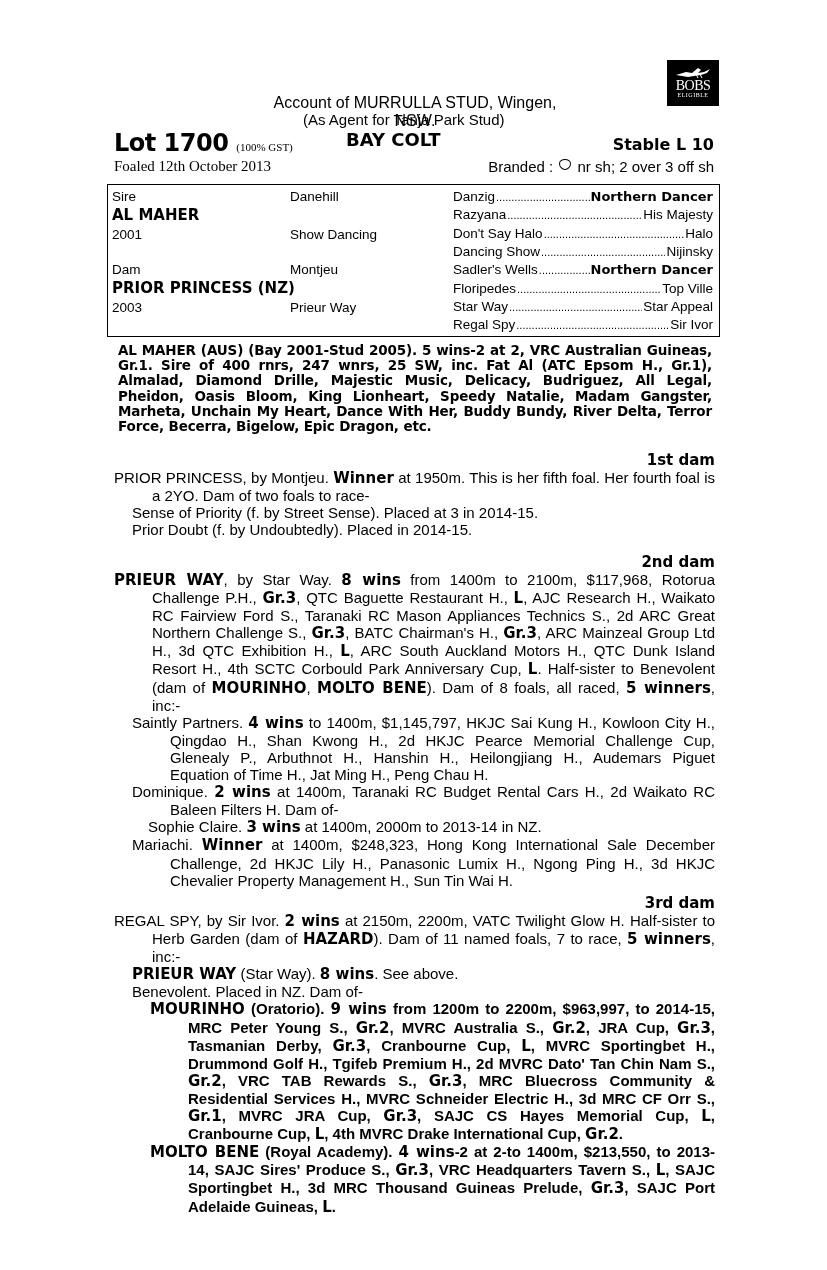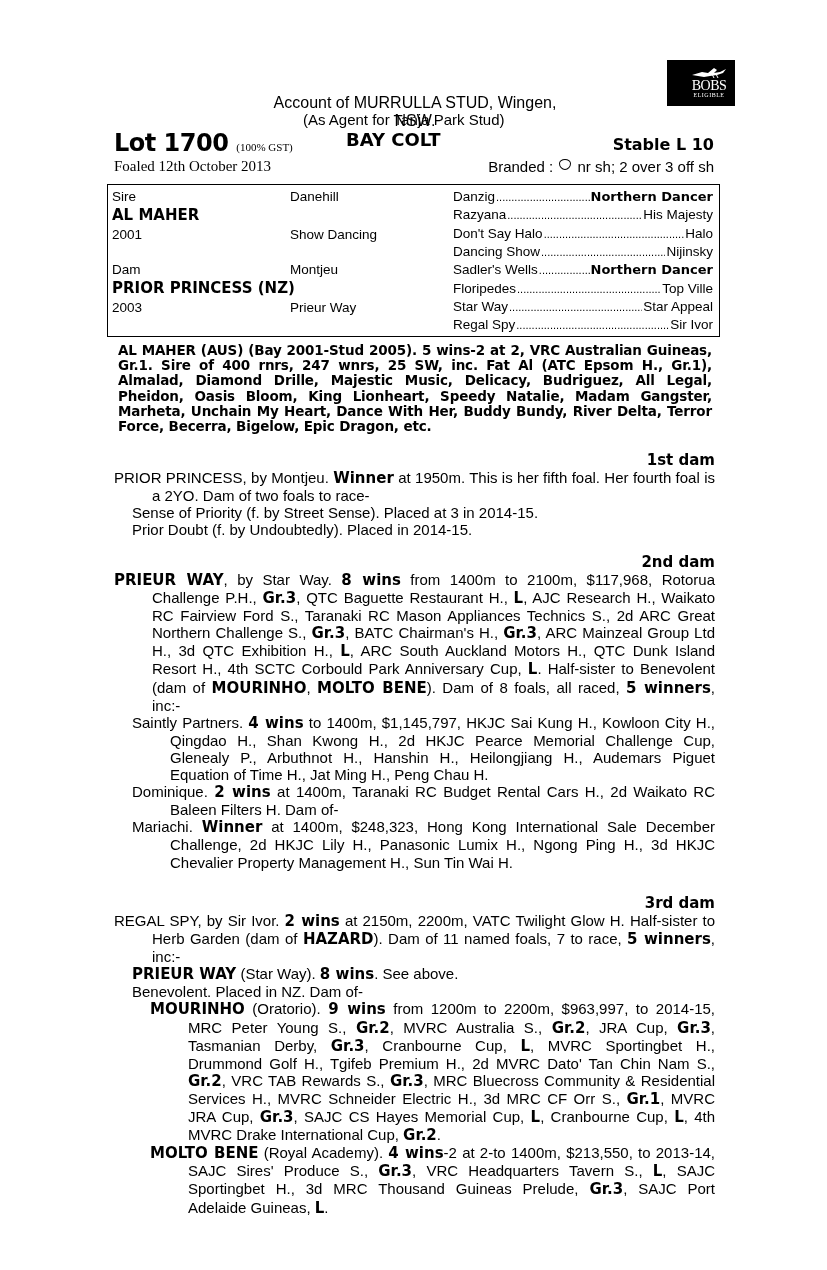--- a/index.html
+++ b/index.html
@@ -1,18 +1,18 @@
 <!DOCTYPE html>
 <html><head>
 <meta charset="utf-8">
 <style>
   html, body { margin:0; padding:0; background:#ffffff; }
   body { width:827px; height:1270px; position:relative; overflow:hidden; color:#000;
          font-family:"Liberation Sans", sans-serif; }
-  .abs { position:absolute;padding-left:16px; }
+  .abs { position:absolute; }
   .logo { left:667px; top:60px; width:52px; height:46px; background:#000; color:#fff; text-align:center; }
   .logo .bird { display:block; margin:5px auto 0; }
   .logo .bobs { font-family:"Liberation Serif", serif; font-size:14px; line-height:13px; letter-spacing:-0.5px; }
   .logo .elig { font-family:"Liberation Serif", serif; font-size:6px; line-height:7px; letter-spacing:0.5px; }
   .vendor-wrap { position:absolute; left:258px; top:94px; width:314px; text-align:center; }
   .agent { position:absolute; left:303px; top:111px; font-size:15px; }
   .lot { position:absolute; left:114px; top:129px; font-size:24px; font-weight:bold; font-family:"DejaVu Sans", sans-serif; letter-spacing:-0.5px; }
   .lot small { font-size:11px; font-weight:normal; font-family:Liberation Serif, serif; letter-spacing:0; }
   .colt { position:absolute; left:346px; top:129px; font-size:18px; font-weight:bold; font-family:"DejaVu Sans", sans-serif; }
   .stable { position:absolute; right:113px; top:135px; font-size:16px; font-weight:bold; font-family:"DejaVu Sans", sans-serif; }
@@ -30,21 +30,21 @@
 
   .sire-sum { position:absolute; left:118px; top:343px; width:594px; font-family:"DejaVu Sans", sans-serif; font-weight:bold; font-size:13.5px; line-height:15.2px; text-align:justify; letter-spacing:-0.15px; }
 
   .sec { position:absolute; left:114px; width:601px; font-size:15px; line-height:17.1px; }
   .sec h3 { margin:0; font-family:"DejaVu Sans", sans-serif; font-weight:bold; font-size:15px; line-height:18px;text-align:right; }
   .sec p { margin:0; text-align:justify; }
   .sec b { font-family:"DejaVu Sans", sans-serif; }
   .l0 { padding-left:38px; text-indent:-38px; }
   .l1 { padding-left:56px; text-indent:-38px; }
   .l2 { padding-left:72px; text-indent:-38px; }
-  .l3 { padding-left:74px; text-indent:-38px; }
+  .l3 { padding-left:74px; text-indent:-38px;font-weight:bold; }
 </style>
 </head>
 <body>
 
 <div class="abs logo">
   <svg class="bird" width="38" height="14" viewBox="0 0 38 14">
     <path d="M2 10 L12 7 L18 8 L24 3 L27 5 L24 8 L30 7 L36 4 L33 8 L27 10 L20 11 L14 12 Z" fill="#fff"></path>
     <path d="M22 9 L24 13 M26 9 L28 13" stroke="#fff" stroke-width="1"></path>
   </svg>
   <div class="bobs">BOBS</div>
@@ -136,20 +136,21 @@
       <p class="l1"><span>Prior Doubt (f. by Undoubtedly). Placed in 2014-15.</span></p>
     </div>
 </div>
 
 <div class="sec" style="top:553px;">
   <h3>2nd dam</h3>
   <div>
       <p class="l0"><b>PRIEUR WAY</b><span>, by Star Way. </span><b>8 wins</b><span> from 1400m to 2100m, $117,968, Rotorua Challenge P.H., </span><b>Gr.3</b><span>, QTC Baguette Restaurant H., </span><b>L</b><span>, AJC Research H., Waikato RC Fairview Ford S., Taranaki RC Mason Appliances Technics S., 2d ARC Great Northern Challenge S., </span><b>Gr.3</b><span>, BATC Chairman's H., </span><b>Gr.3</b><span>, ARC Mainzeal Group Ltd H., 3d QTC Exhibition H., </span><b>L</b><span>, ARC South Auckland Motors H., QTC Dunk Island Resort H., 4th SCTC Corbould Park Anniversary Cup, </span><b>L</b><span>. Half-sister to Benevolent (dam of </span><b>MOURINHO</b><span>, </span><b>MOLTO BENE</b><span>). Dam of 8 foals, all raced, </span><b>5 winners</b><span>, inc:-</span></p>
       <p class="l1"><span>Saintly Partners. </span><b>4 wins</b><span> to 1400m, $1,145,797, HKJC Sai Kung H., Kowloon City H., Qingdao H., Shan Kwong H., 2d HKJC Pearce Memorial Challenge Cup, Glenealy P., Arbuthnot H., Hanshin H., Heilongjiang H., Audemars Piguet Equation of Time H., Jat Ming H., Peng Chau H.</span></p>
       <p class="l1"><span>Dominique. </span><b>2 wins</b><span> at 1400m, Taranaki RC Budget Rental Cars H., 2d Waikato RC Baleen Filters H. Dam of-</span></p>
+      <p class="l2"><span>Sophie Claire. </span><b>3 wins</b><span> at 1400m, 2000m to 2013-14 in NZ.</span></p>
       <p class="l1"><span>Mariachi. </span><b>Winner</b><span> at 1400m, $248,323, Hong Kong International Sale December Challenge, 2d HKJC Lily H., Panasonic Lumix H., Ngong Ping H., 3d HKJC Chevalier Property Management H., Sun Tin Wai H.</span></p>
     </div>
 </div>
 
 <div class="sec" style="top:894px;">
   <h3>3rd dam</h3>
   <div>
       <p class="l0"><span>REGAL SPY, by Sir Ivor. </span><b>2 wins</b><span> at 2150m, 2200m, VATC Twilight Glow H. Half-sister to Herb Garden (dam of </span><b>HAZARD</b><span>). Dam of 11 named foals, 7 to race, </span><b>5 winners</b><span>, inc:-</span></p>
       <p class="l1"><b>PRIEUR WAY</b><span> (Star Way). </span><b>8 wins</b><span>. See above.</span></p>
       <p class="l1"><span>Benevolent. Placed in NZ. Dam of-</span></p>

